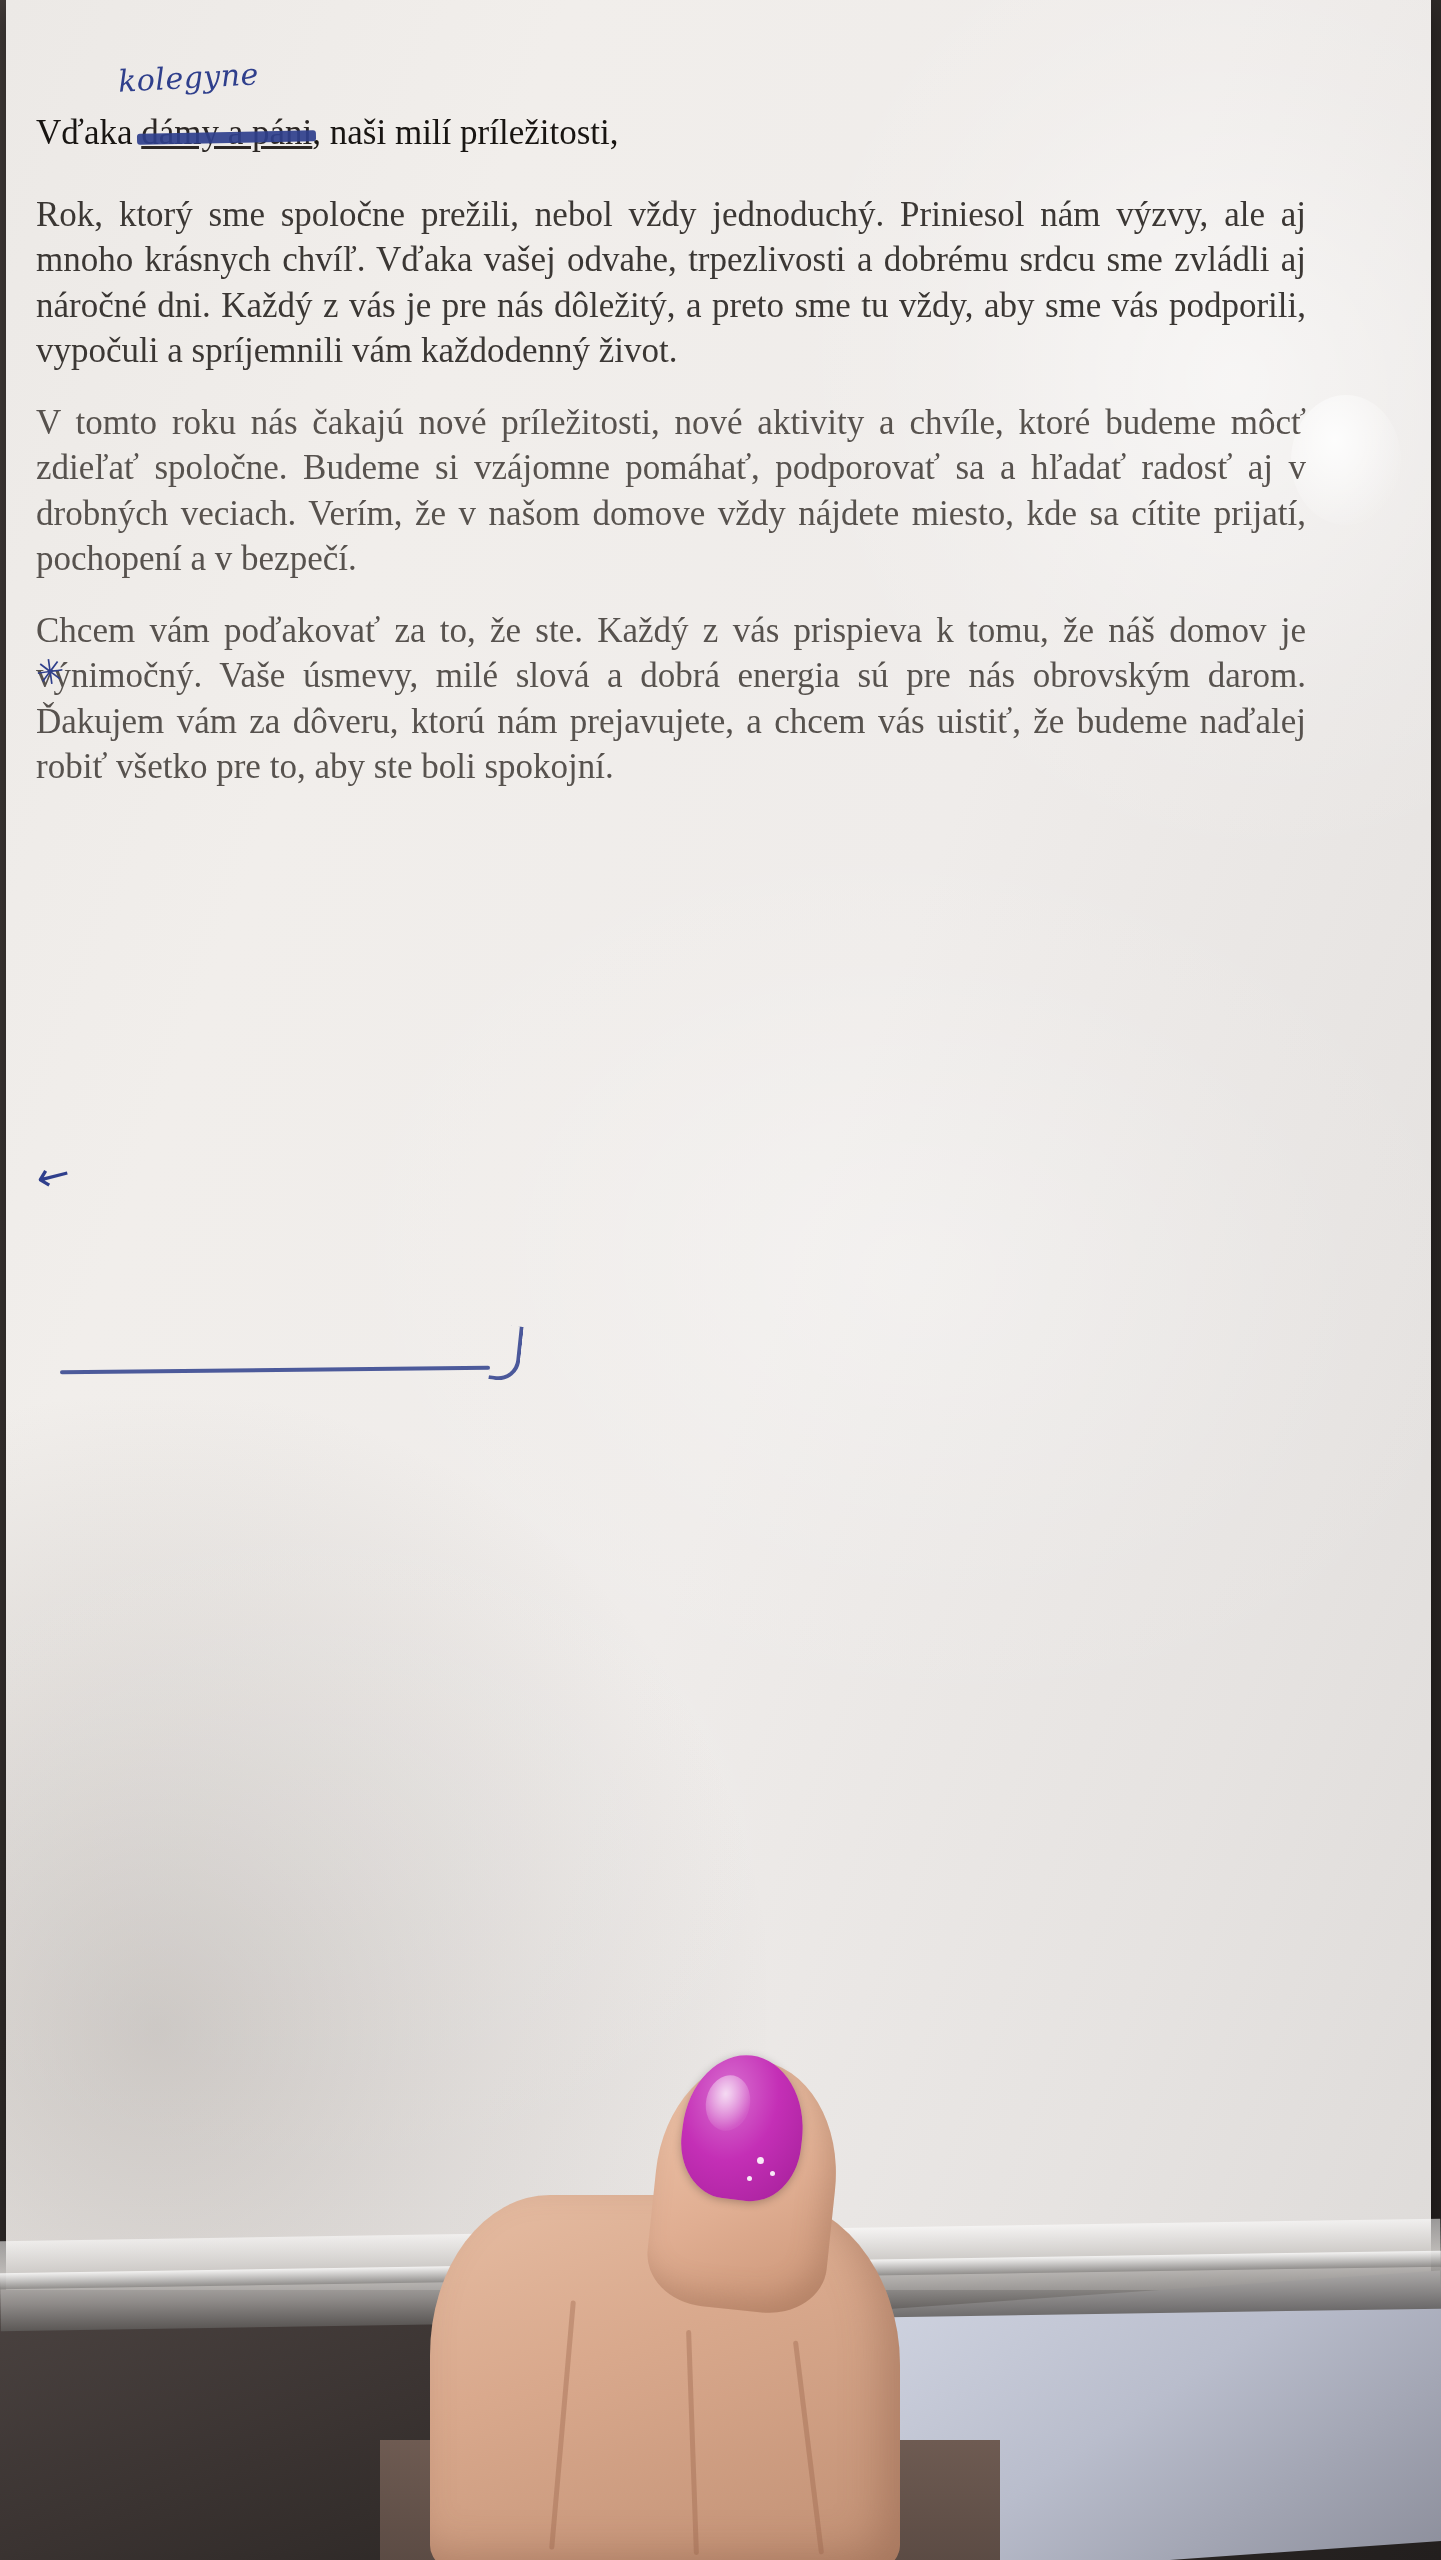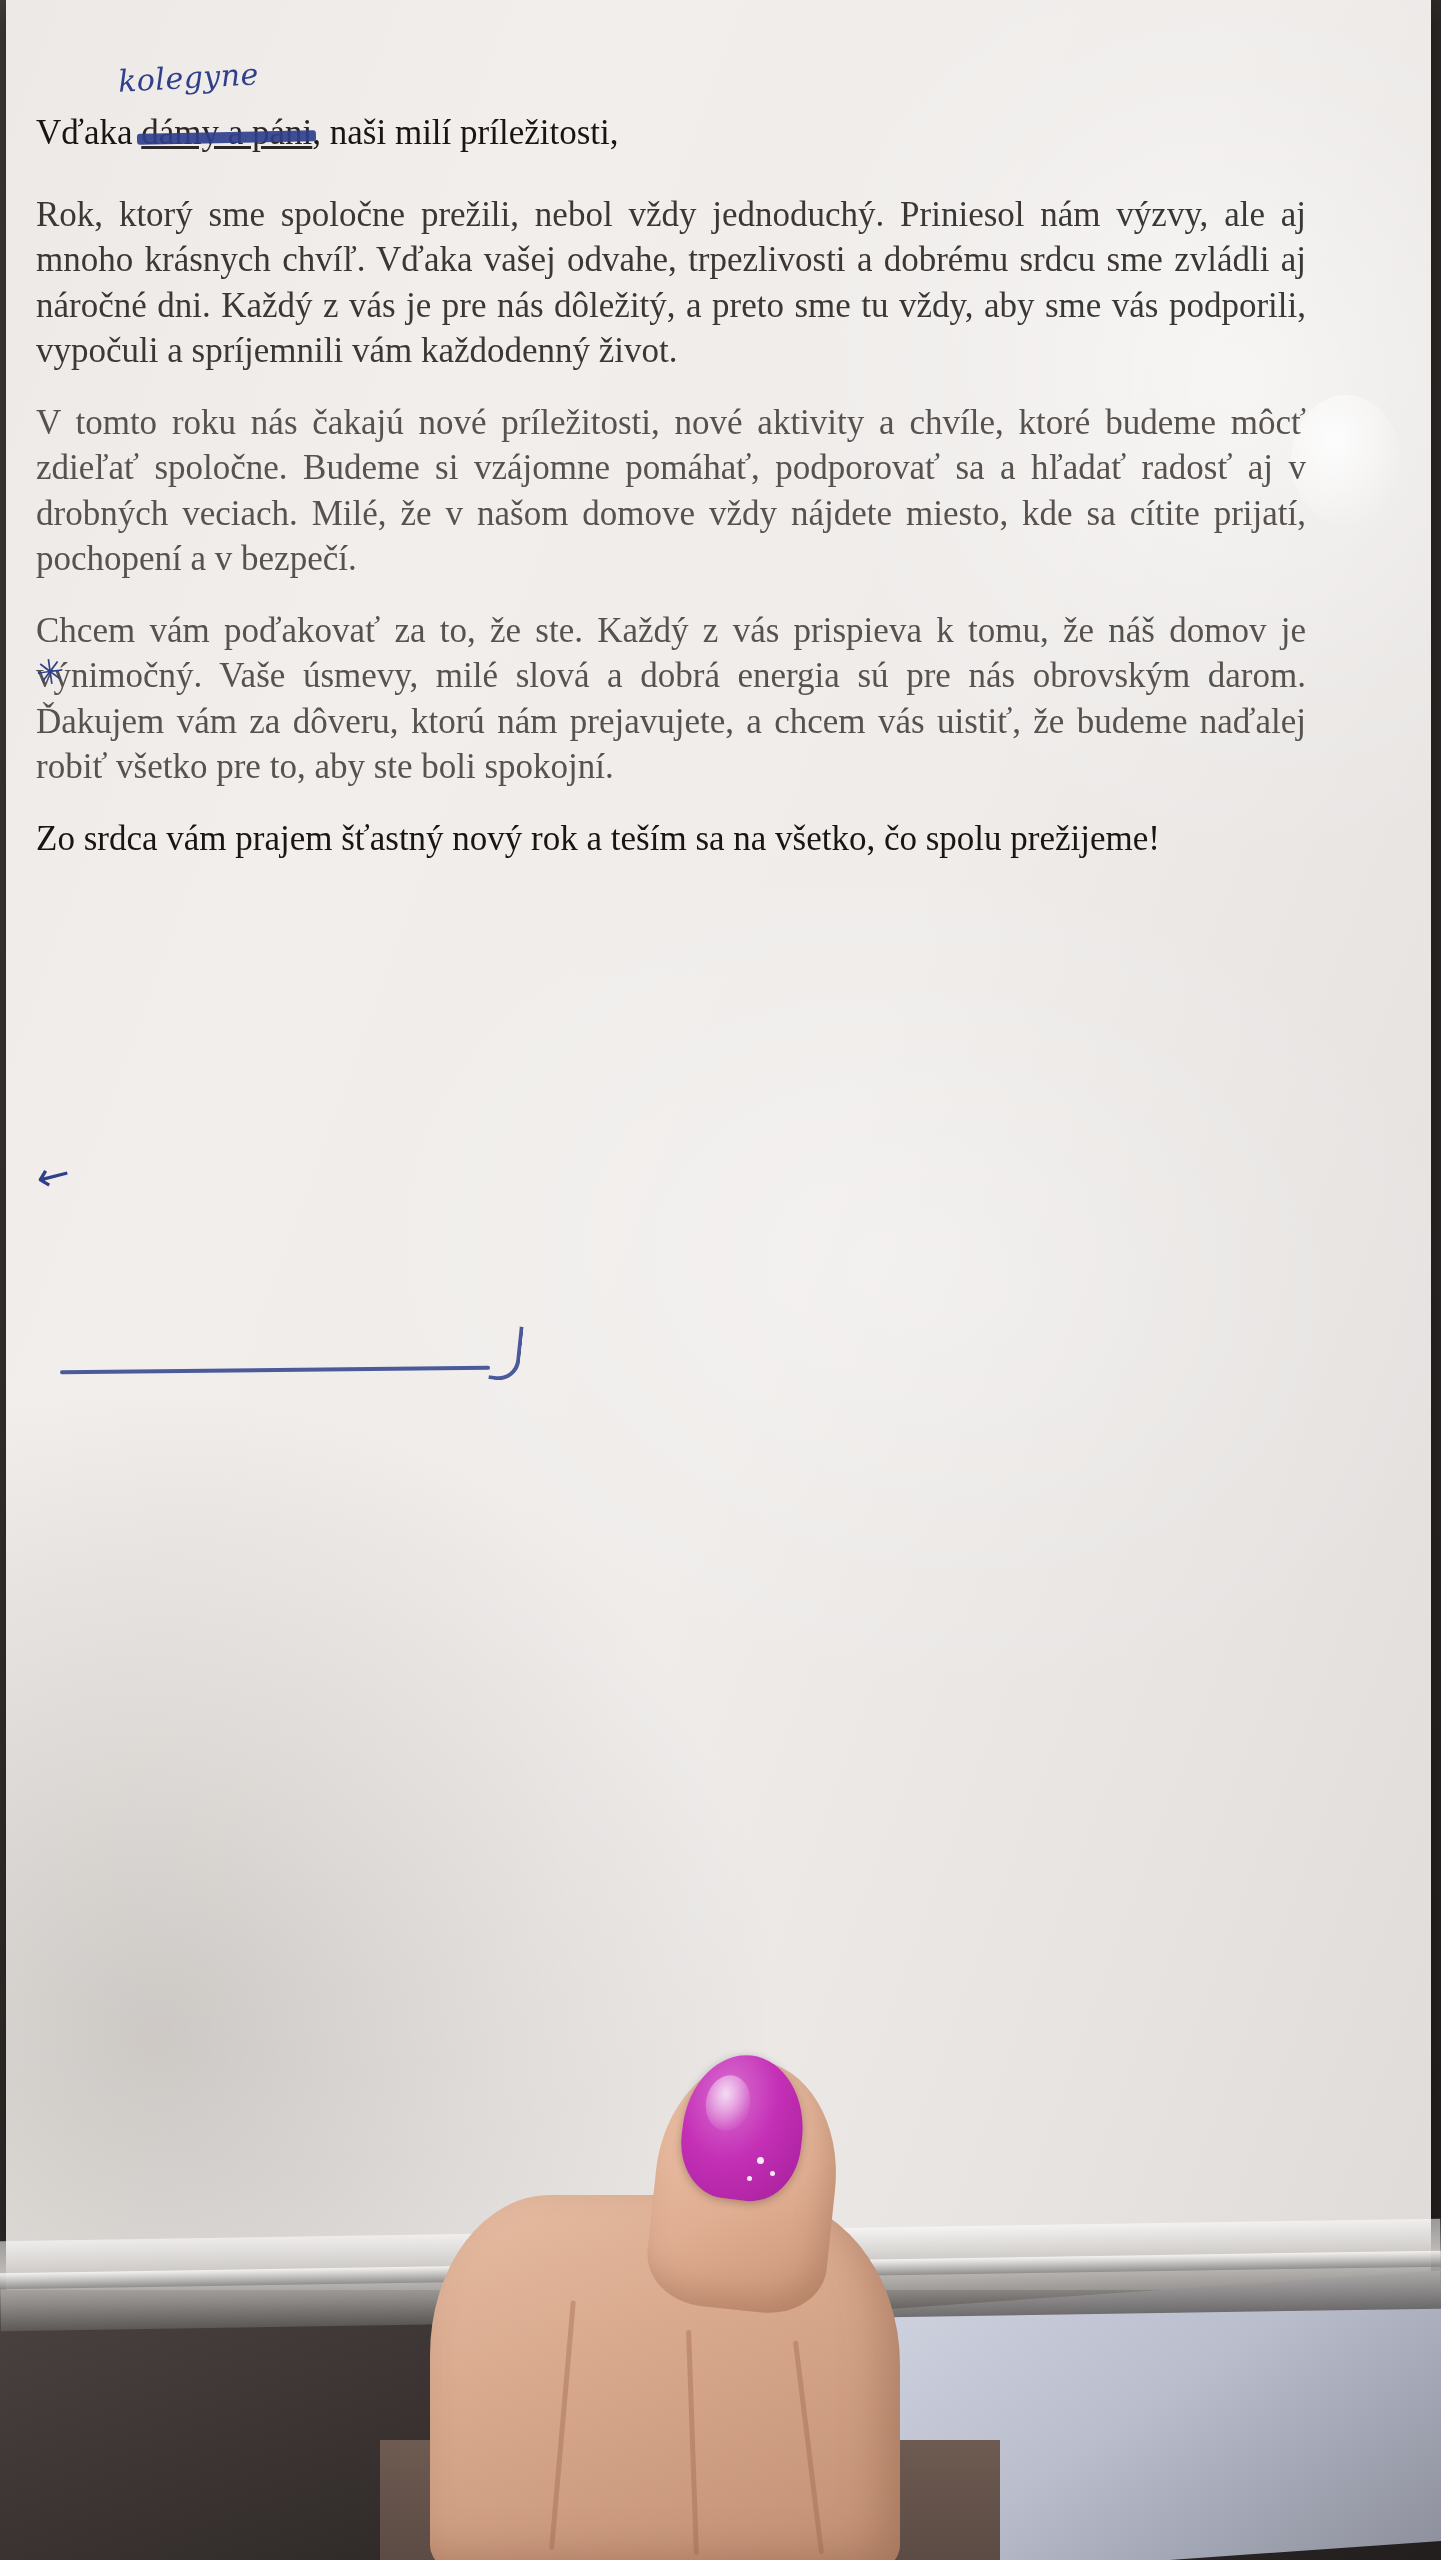--- a/index.html
+++ b/index.html
@@ -301,23 +301,22 @@
     <div class="shade"></div>
     <div class="blob"></div>
 
     <div class="letter">
 
       <p class="salutation">
         <span class="handwritten">kolegyne</span><span>Vďaka </span><span class="struck">dámy a páni</span><span>, naši milí príležitosti,</span>
       </p>
 
       <p class="fade-1">Rok, ktorý sme spoločne prežili, nebol vždy jednoduchý. Priniesol nám výzvy, ale aj mnoho krásnych chvíľ. Vďaka vašej odvahe, trpezlivosti a dobrému srdcu sme zvládli aj náročné dni. Každý z vás je pre nás dôležitý, a preto sme tu vždy, aby sme vás podporili, vypočuli a spríjemnili vám každodenný život.</p>
-      <p class="fade-2">V tomto roku nás čakajú nové príležitosti, nové aktivity a chvíle, ktoré budeme môcť zdieľať spoločne. Budeme si vzájomne pomáhať, podporovať sa a hľadať radosť aj v drobných veciach. Milé, že v našom domove vždy nájdete miesto, kde sa cítite prijatí, pochopení a v bezpečí.</p>
+      <p class="fade-2">V tomto roku nás čakajú nové príležitosti, nové aktivity a chvíle, ktoré budeme môcť zdieľať spoločne. Budeme si vzájomne pomáhať, podporovať sa a hľadať radosť aj v drobných veciach. Verím, že v našom domove vždy nájdete miesto, kde sa cítite prijatí, pochopení a v bezpečí.</p>
       <p class="fade-2">Chcem vám poďakovať za to, že ste. Každý z vás prispieva k tomu, že náš domov je výnimočný. Vaše úsmevy, milé slová a dobrá energia sú pre nás obrovským darom. Ďakujem vám za dôveru, ktorú nám prejavujete, a chcem vás uistiť, že budeme naďalej robiť všetko pre to, aby ste boli spokojní.</p>
-      <p>Zo srdca vám prajem šťastný nový rok a teším sa na všetko, čo spolu prežijeme!</p>
 
       <span class="pen-mark pen-star">✳</span>
       <span class="pen-mark pen-arrow">←</span>
       <span class="pen-underline"></span>
       <span class="pen-tick"></span>
     </div>
   </div>
 
   <div class="lower-left"></div>
   <div class="lower-right"></div>

